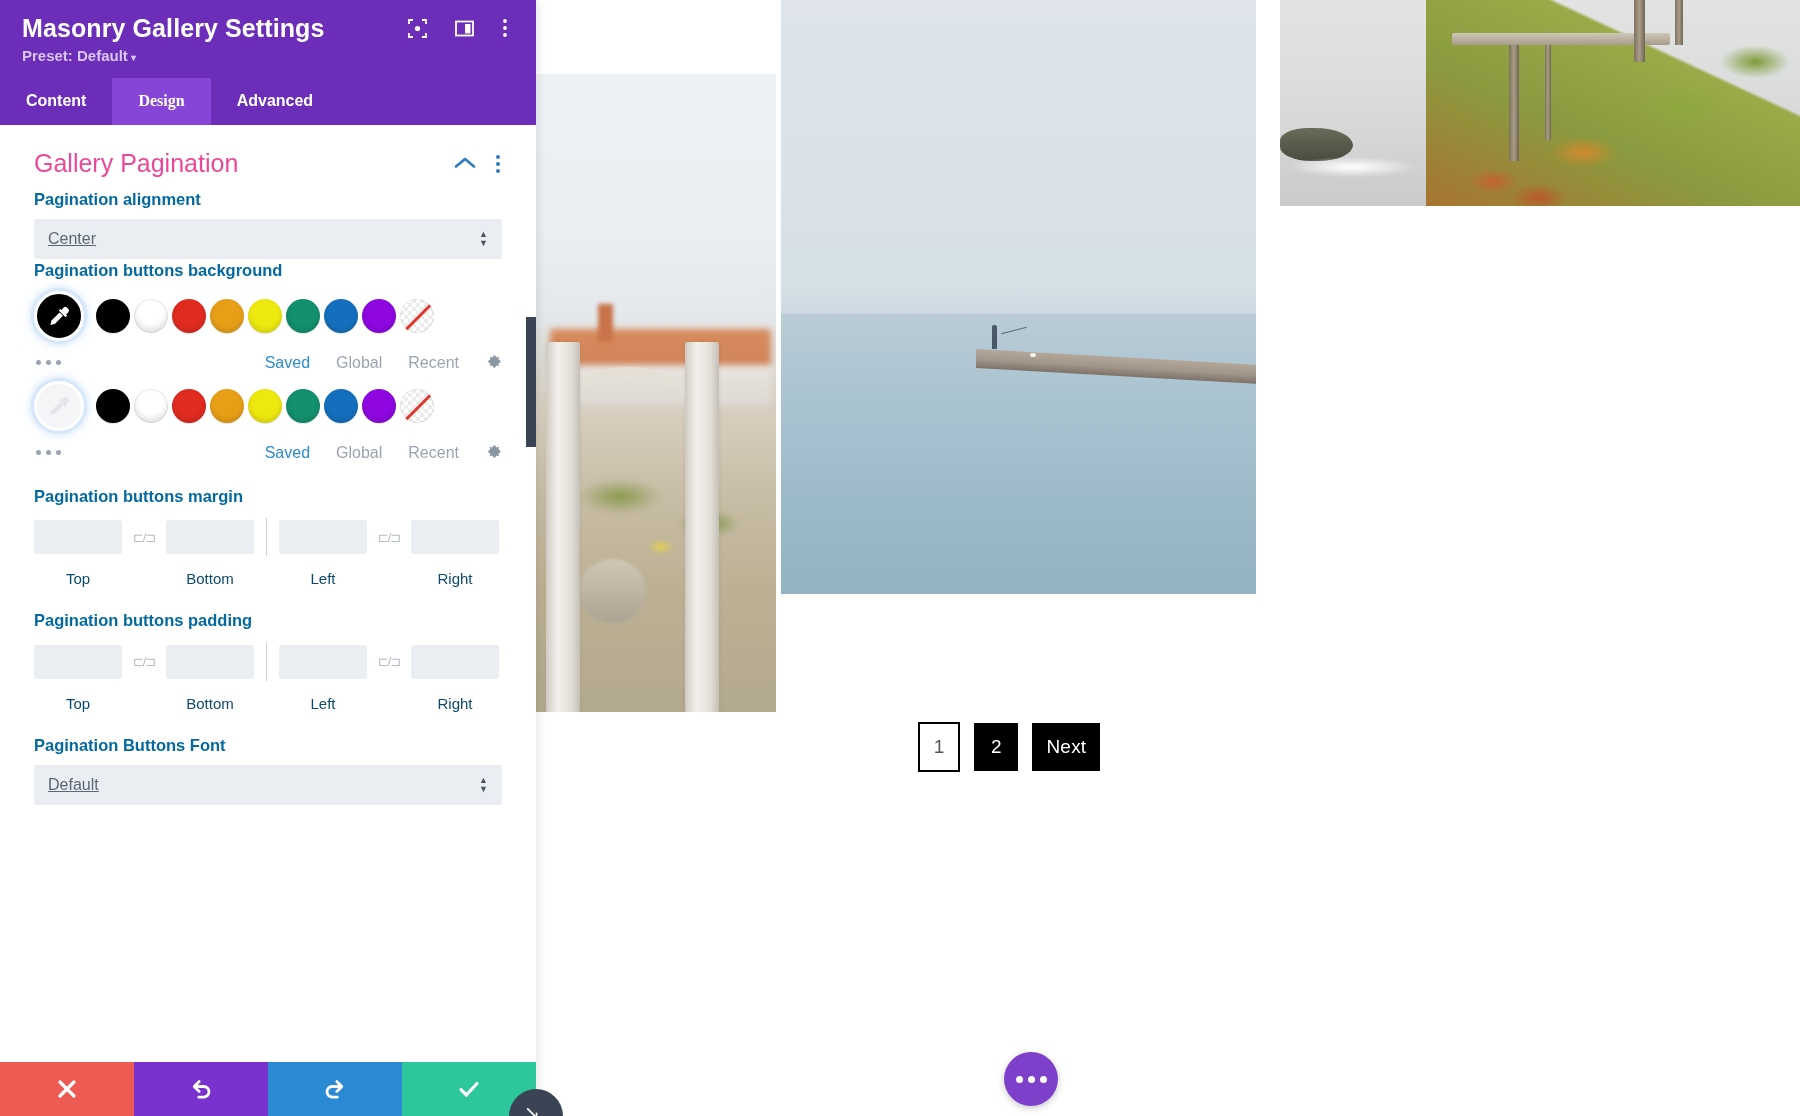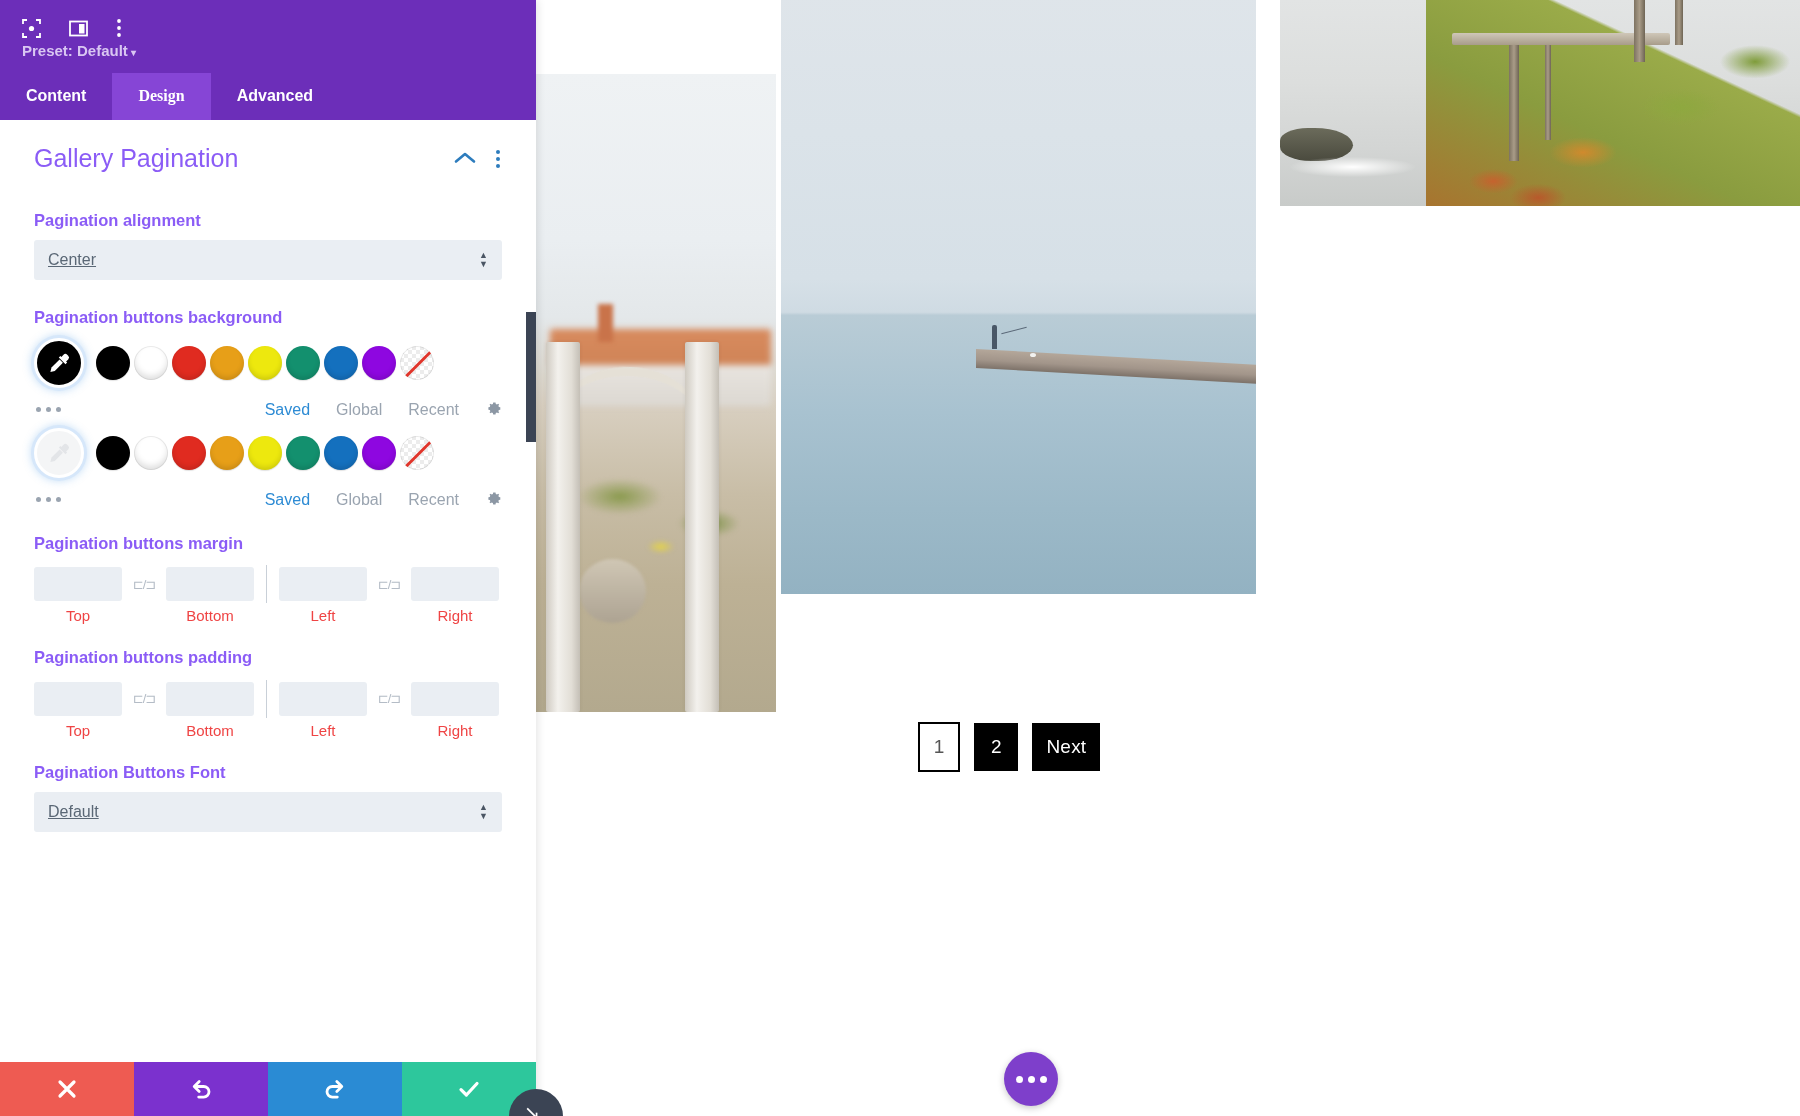--- a/index.html
+++ b/index.html
@@ -156,27 +156,27 @@
 
   .panel-scroll {
     flex: 1; position: relative; overflow: hidden;
     background: #ffffff; padding: 0 34px;
   }
   .panel-scroll::-webkit-scrollbar { width: 0; }
 
   .sec-head {
     display: flex; align-items: center; padding: 24px 0 10px 0;
   }
-  .sec-title { flex: 1; color: #8b5cf6; font-size: 25px; }
+  .sec-title { flex: 1; color: #ec4899; font-size: 25px; }
   .sec-tools { display: flex; align-items: center; gap: 18px; }
   .chev { color: #2D7CBD; cursor: pointer; line-height: 1; }
   .kebab { display: flex; flex-direction: column; gap: 3px; cursor: pointer; padding: 2px; }
   .kebab i { width: 4px; height: 4px; background: #2D7CBD; border-radius: 50%; display: block; }
 
-  .field-label { font-size: 16.5px; color: #8b5cf6; font-weight: bold; margin: 26px 0 8px 0; line-height: 1.42; }
+  .field-label { font-size: 16.5px; color: #0369a1; font-weight: bold; margin: 0 0 8px 0; line-height: 1.42; }
   .field-label.tight { margin-top: 22px; }
 
   .select {
     position: relative; height: 40px; background: #EAEEF3; border-radius: 3px;
     display: flex; align-items: center; padding: 0 36px 0 14px;
     font-size: 16px; color: #5A6775; cursor: pointer; text-decoration: underline;
   }
   .select .arrows {
     position: absolute; right: 14px; top: 50%; transform: translateY(-50%);
     display: flex; flex-direction: column; gap: 2px; color: #4A5563;
@@ -224,21 +224,21 @@
   
   .spacing { margin-top: 10px; }
   .sp-row { display: flex; align-items: center; }
   .sp-in {
     height: 34px; background: #EAEEF3; border-radius: 3px; border: 0; outline: 0;
     font-family: "Liberation Sans", sans-serif; font-size: 15px; color: #5A6775;
     text-align: center; width: 88px;
   }
   .sp-link { width: 44px; text-align: center; color: #B4BCC6; font-size: 13px; cursor: pointer; letter-spacing: -1px; }
   .sp-div { width: 1px; height: 38px; background: #C9D0D8; margin: 0 12px; }
-  .sp-labels { display: flex; margin-top: 4px; font-size: 15px; color: #ef4444; }
+  .sp-labels { display: flex; margin-top: 14px; font-size: 15px; color: #0c4a6e; }
   .sp-labels span { text-align: center; }
   .sp-l1 { width: 88px; } .sp-l2 { width: 44px; } .sp-l3 { width: 88px; }
   .sp-l4 { width: 25px; } .sp-l5 { width: 88px; } .sp-l6 { width: 44px; } .sp-l7 { width: 88px; }
 
   
   .panel-sb {
     position: absolute; right: 0px; top: 192px; width: 10px; height: 130px;
     background: #3B4454; border-radius: 0;
   }
 
@@ -315,20 +315,21 @@
     <i></i>
     <i></i>
     <i></i>
   </div>
 </div>
 
 <div id="panel">
 
   <div class="panel-header">
     <div class="ph-top">
+      <div class="ph-title">Masonry Gallery Settings</div>
       <div class="ph-icons">
         <span class="ic">
           <svg width="19" height="19" viewBox="0 0 19 19" aria-hidden="true">
             <path d="M1 5V1h4M14 1h4v4M18 14v4h-4M5 18H1v-4" fill="none" stroke="#fff" stroke-width="1.8"></path>
             <circle cx="9.5" cy="9.5" r="2.6" fill="#fff"></circle>
           </svg>
         </span>
         <span class="ic">
           <svg width="19" height="19" viewBox="0 0 19 19" aria-hidden="true">
             <rect x="1" y="2.5" width="17" height="14" fill="none" stroke="#fff" stroke-width="1.8"></rect>

